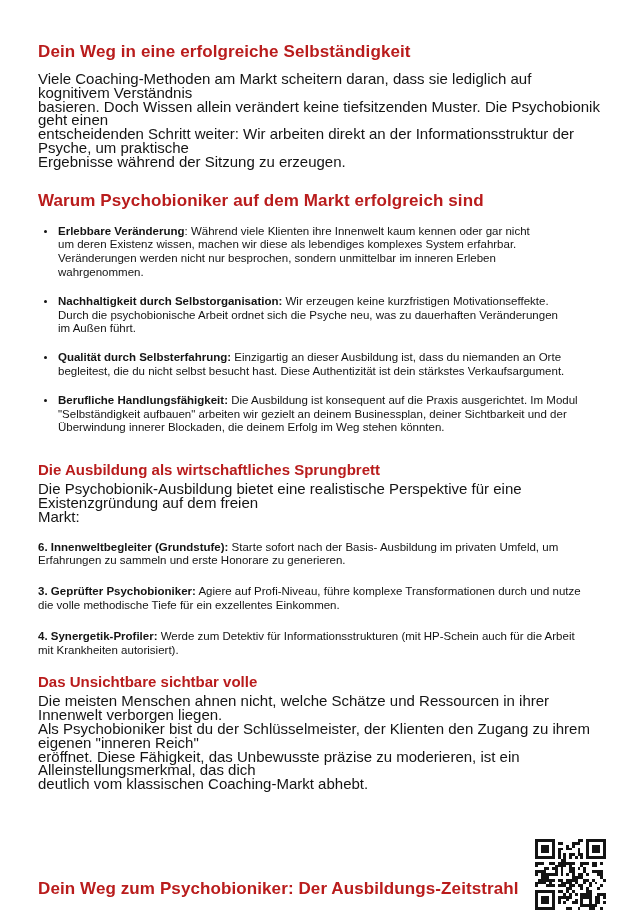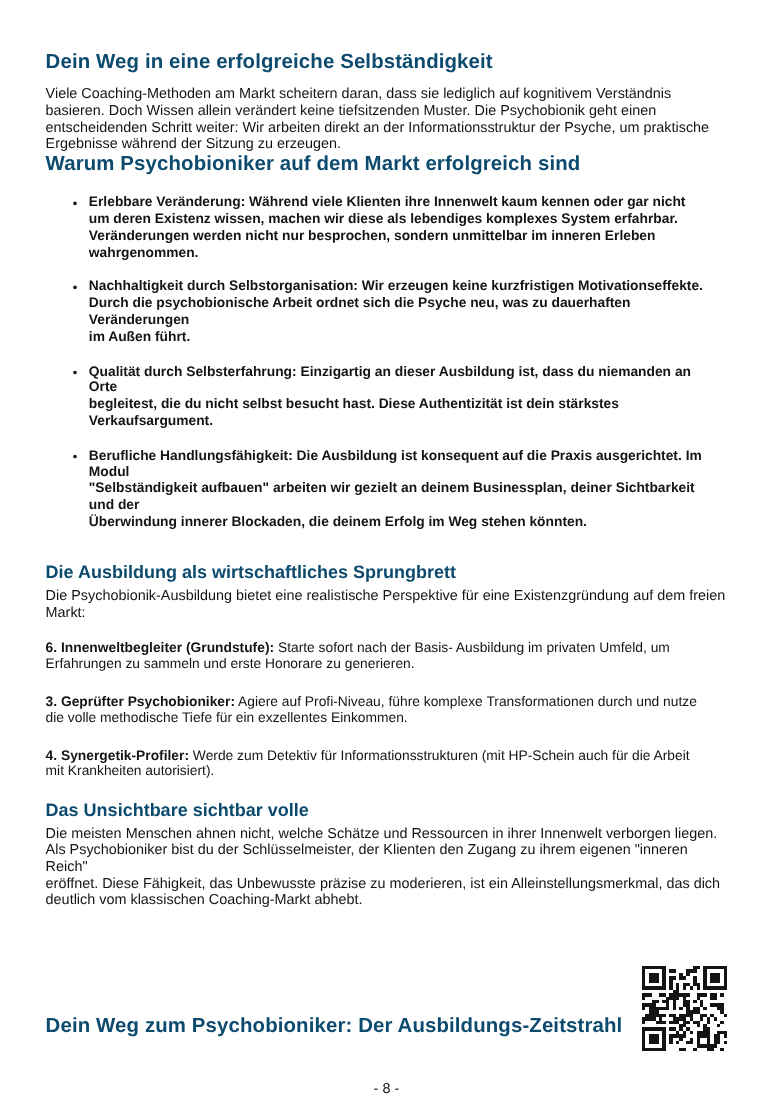--- a/index.html
+++ b/index.html
@@ -5,33 +5,33 @@
   html, body { margin: 0; padding: 0; }
   body {
     width: 637px; height: 920px;
     background: #ffffff;
     color: #141414;
     font-family: "Liberation Sans", "DejaVu Sans", sans-serif;
     overflow: hidden;
   }
   .page { padding: 42px 31px 0 38px; box-sizing: border-box; width: 637px; height: 920px; }
 
-  h1, h2, h3 { margin: 0; color: #0c4a6e; }
+  h1, h2, h3 { margin: 0; color: #b91c1c; }
   .h-big  { font-size: 17px; line-height: 20px; font-weight: bold; letter-spacing: 0.1px; }
   .h-mid  { font-size: 15px; line-height: 18px; font-weight: bold; }
   .subhead { font-size: 13px; line-height: 16px; font-weight: bold; margin: 10px 0 0 0; }
 
   p.body {
-    font-size: 12px; line-height: 13.8px;
+    font-size: 15px; line-height: 13.8px;
     margin: 0; white-space: pre-line;
   }
   .mt-h1 { margin-bottom: 10px; }
-  .h2-why { margin-bottom: 14px; }
-
-  ul.benefits { list-style: disc; margin: 16px; padding: 0 0 0 19px; font-weight: bold; }
+  .h2-why { margin-top: 22px; margin-bottom: 14px; }
+
+  ul.benefits { list-style: disc; margin: 0; padding: 0 0 0 19px; }
   ul.benefits li {
     font-size: 11.5px; line-height: 13.8px;
     margin: 0 0 15px 0; padding-left: 1px;
     white-space: pre-line;
   }
   ul.benefits li::marker { font-size: 10px; }
 
   .h3-sprung { margin: 26px 0 3px 0; }
   .h3-unsicht { margin: 16px 0 3px 0; }
   p.level { font-size: 11.5px; line-height: 13.8px; margin: 17px 0 0 0; white-space: pre-line; }

